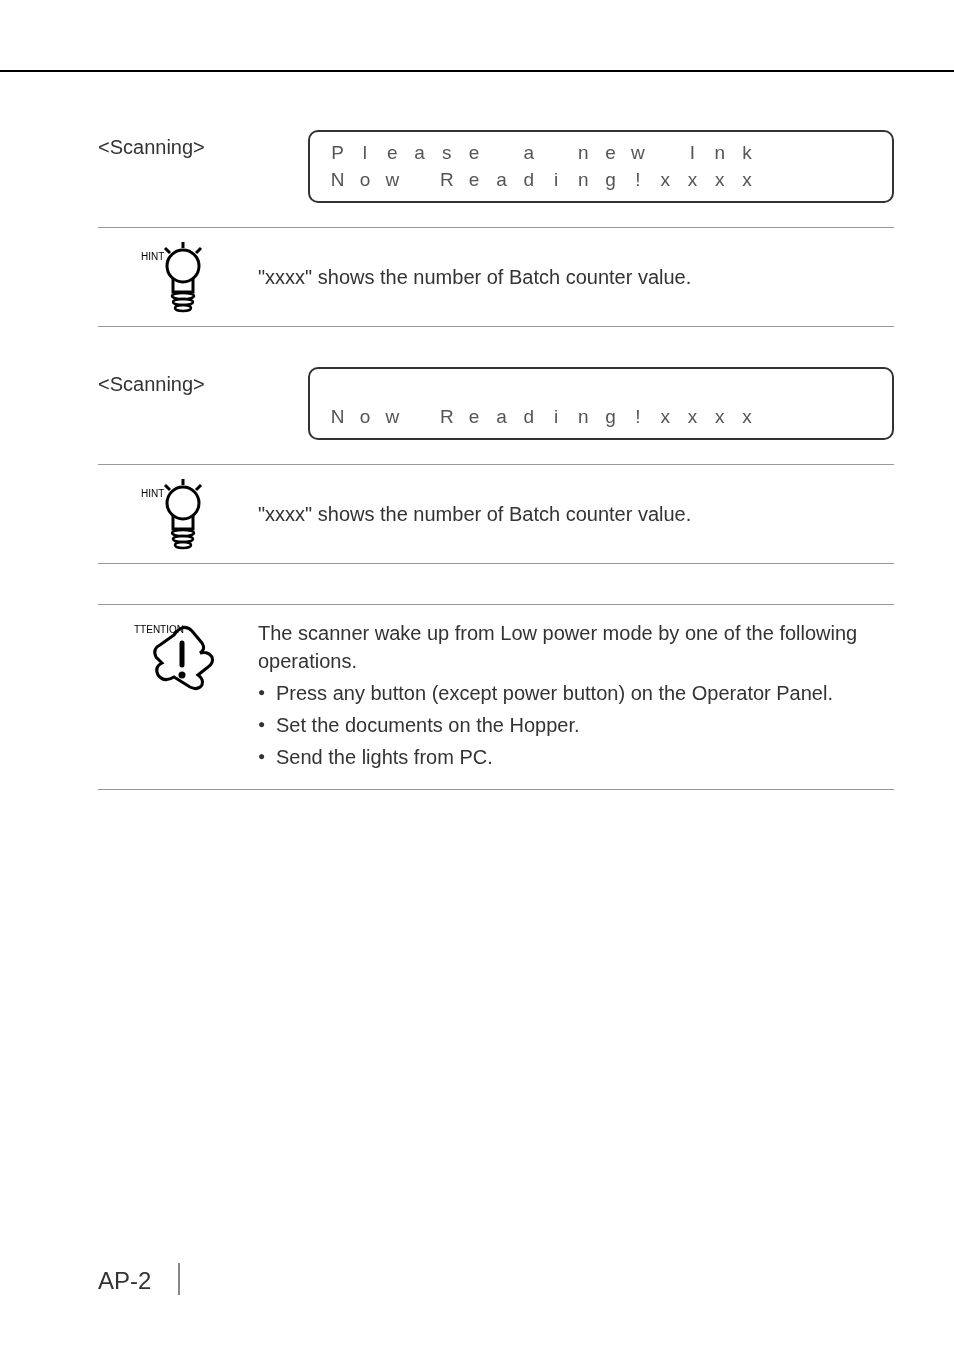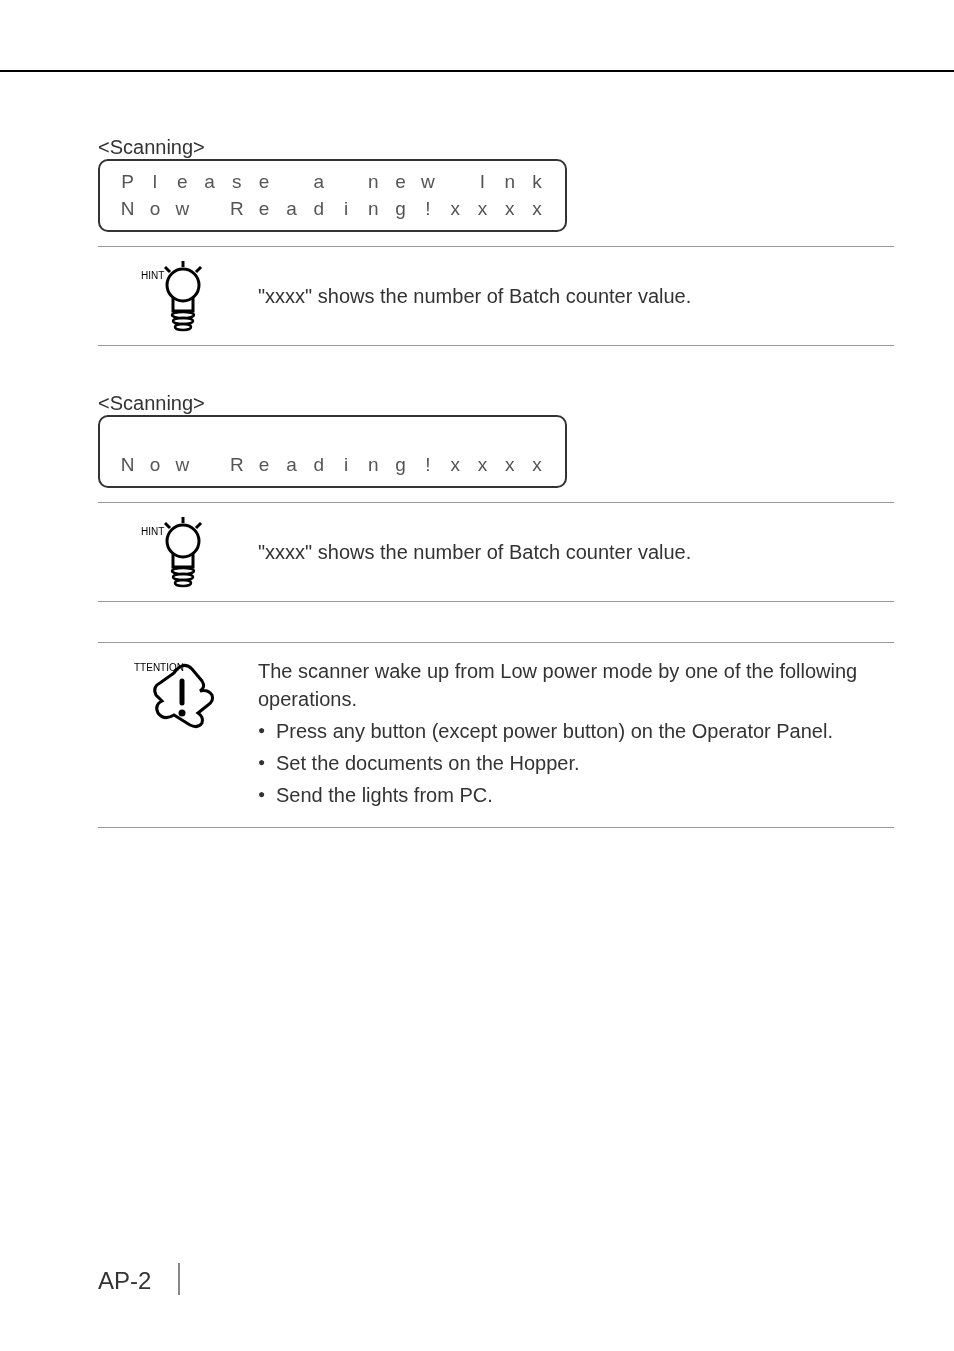--- a/index.html
+++ b/index.html
@@ -22,21 +22,20 @@
   .content {
     position: absolute;
     top: 130px;
     left: 98px;
     right: 60px;
   }
   .row {
     display: flex;
     align-items: flex-start;
     margin-bottom: 6px;
-    flex-direction: column;
   }
   .left-col {
     width: 210px;
     flex-shrink: 0;
     font-size: 20px;
     color: #333;
     padding-top: 6px;
   }
   .right-col {
     flex: 1;
@@ -63,21 +62,21 @@
     border-radius: 10px;
     height: 46px;
     background: #fff;
   }
   .hint-row {
     display: flex;
     align-items: center;
     border-top: 1px solid #999;
     border-bottom: 1px solid #999;
     padding: 10px 0;
-    margin: 14px 0 40px 0;
+    margin: 24px 0 40px 0;
   }
   .hint-row.last {
     margin-bottom: 20px;
   }
   .hint-icon-wrap {
     width: 160px;
     flex-shrink: 0;
     display: flex;
     justify-content: center;
   }

